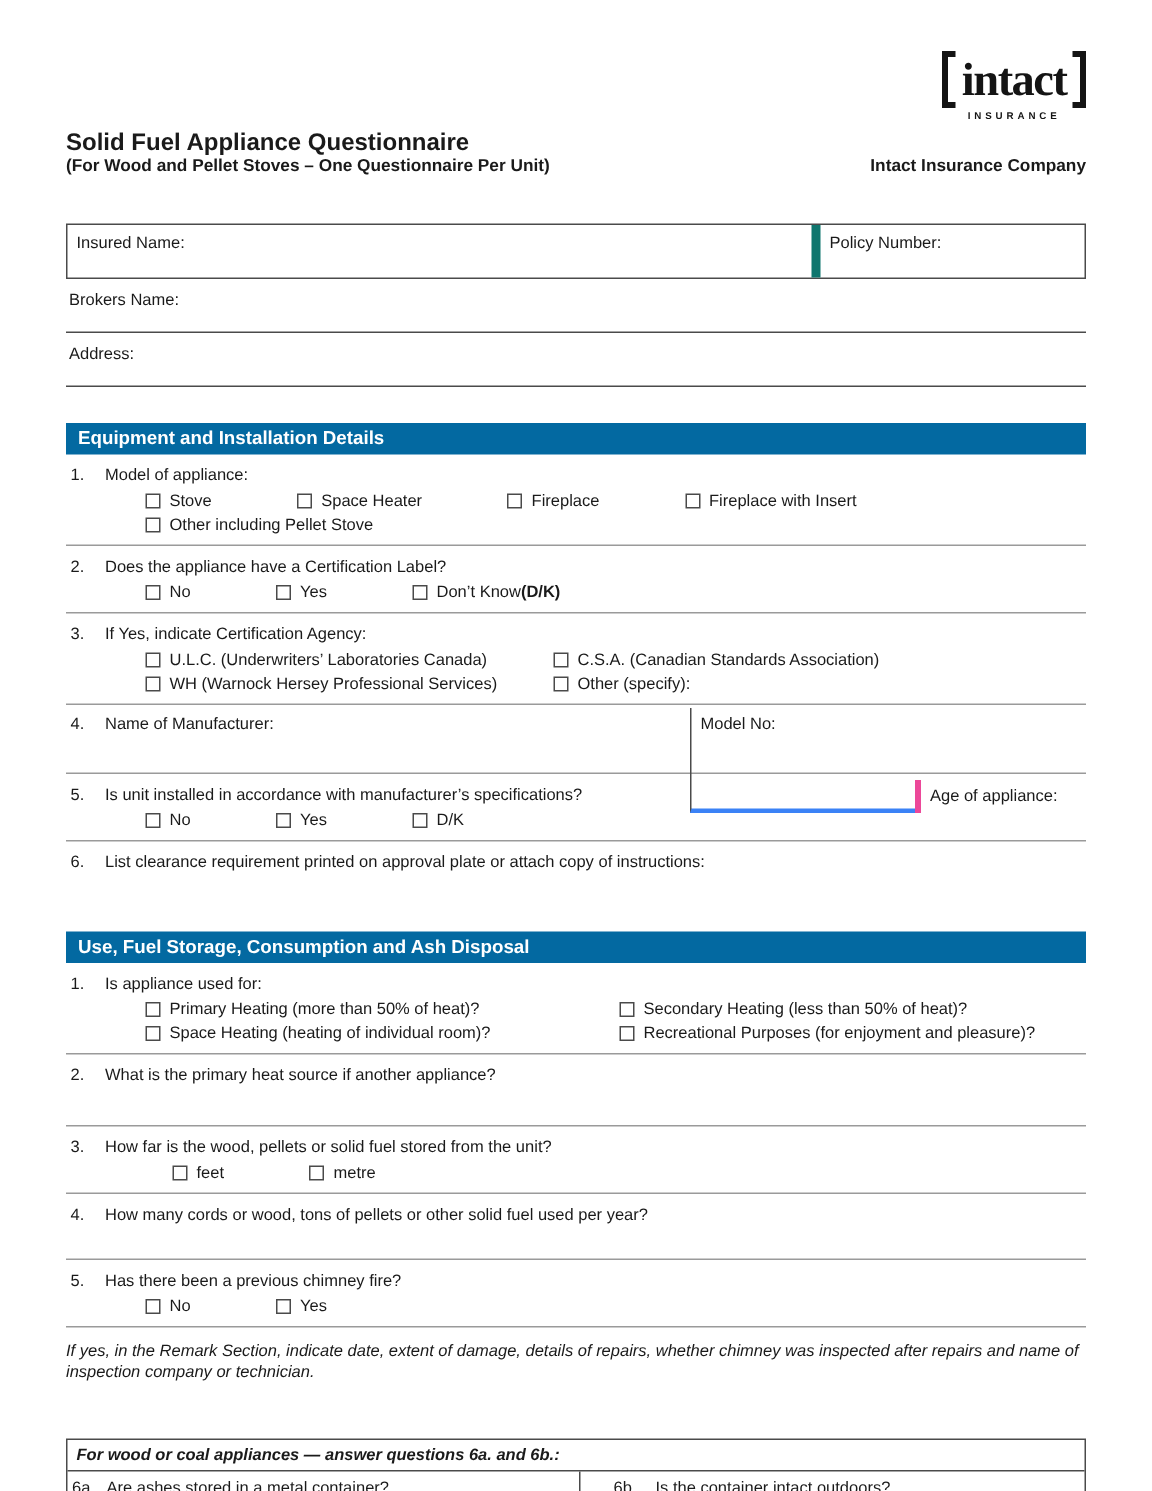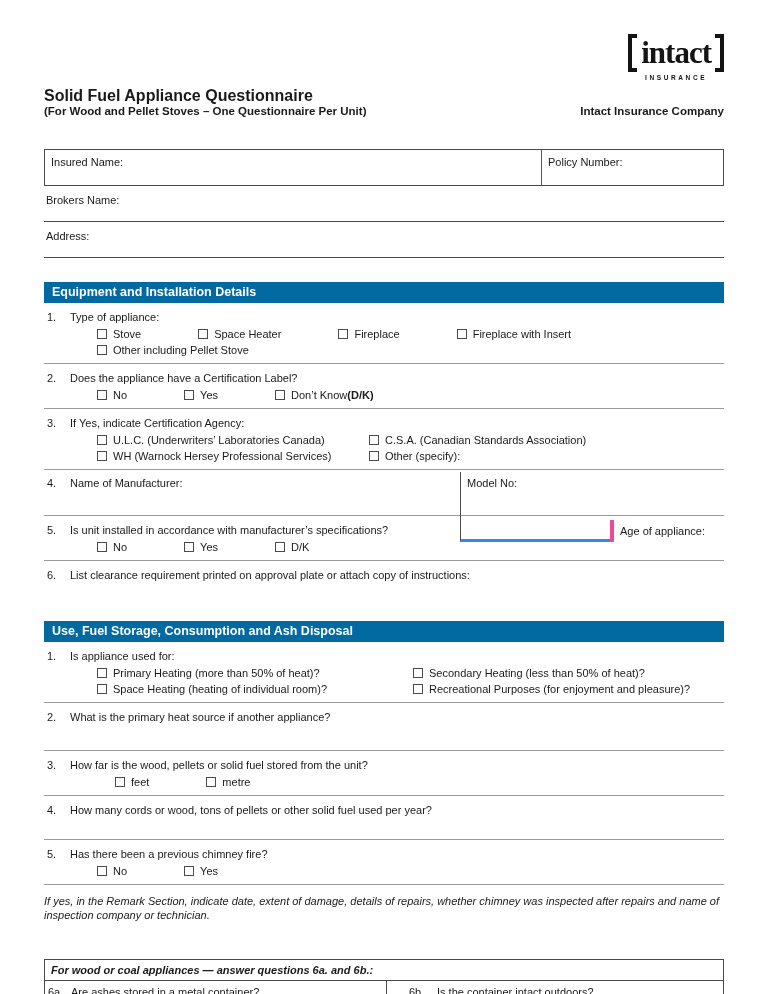--- a/index.html
+++ b/index.html
@@ -29,21 +29,21 @@
   
   .title { font-size:16px; font-weight:bold; margin-top:6px; }
   .subtitle-row { display:flex; justify-content:space-between; align-items:baseline; margin-top:0; }
   .subtitle { font-size:11.5px; font-weight:bold; }
   .company  { font-size:11.5px; font-weight:bold; }
 
   
   .info-table { margin-top:32px; }
   .info-row1 { display:grid; grid-template-columns:496px 1fr; border:1px solid #4a4a4a; height:37px; }
   .info-cell { padding:6px 6px; }
-  .info-cell.right { border-left:1px solid #0f766e; }
+  .info-cell.right { border-left:6px solid #0f766e; }
   .info-row { height:36px; border-bottom:1px solid #4a4a4a; padding:8px 2px 0 2px; }
 
   
   .section-bar {
     background:#0369a1; color:#fff; font-weight:bold; font-size:12.5px;
     padding:3px 8px 4px 8px; margin-top:24px;
   }
 
   
   .q-line { display:flex; margin-top:8px; }
@@ -122,21 +122,21 @@
     </div>
     <div class="info-row">
       <span>Address:</span>
     </div>
   </div>
 
   <div class="section-bar">Equipment and Installation Details</div>
 
   <div class="q-line">
     <span class="q-num">1.</span>
-    <span class="q-text">Type of appliance:</span>
+    <span class="q-text">Model of appliance:</span>
   </div>
   <div class="q-opts">
     <span class="opt">
       <span class="cb"></span>
       <span>Stove</span>
     </span>
     <span class="opt">
       <span class="cb"></span>
       <span>Space Heater</span>
     </span>

